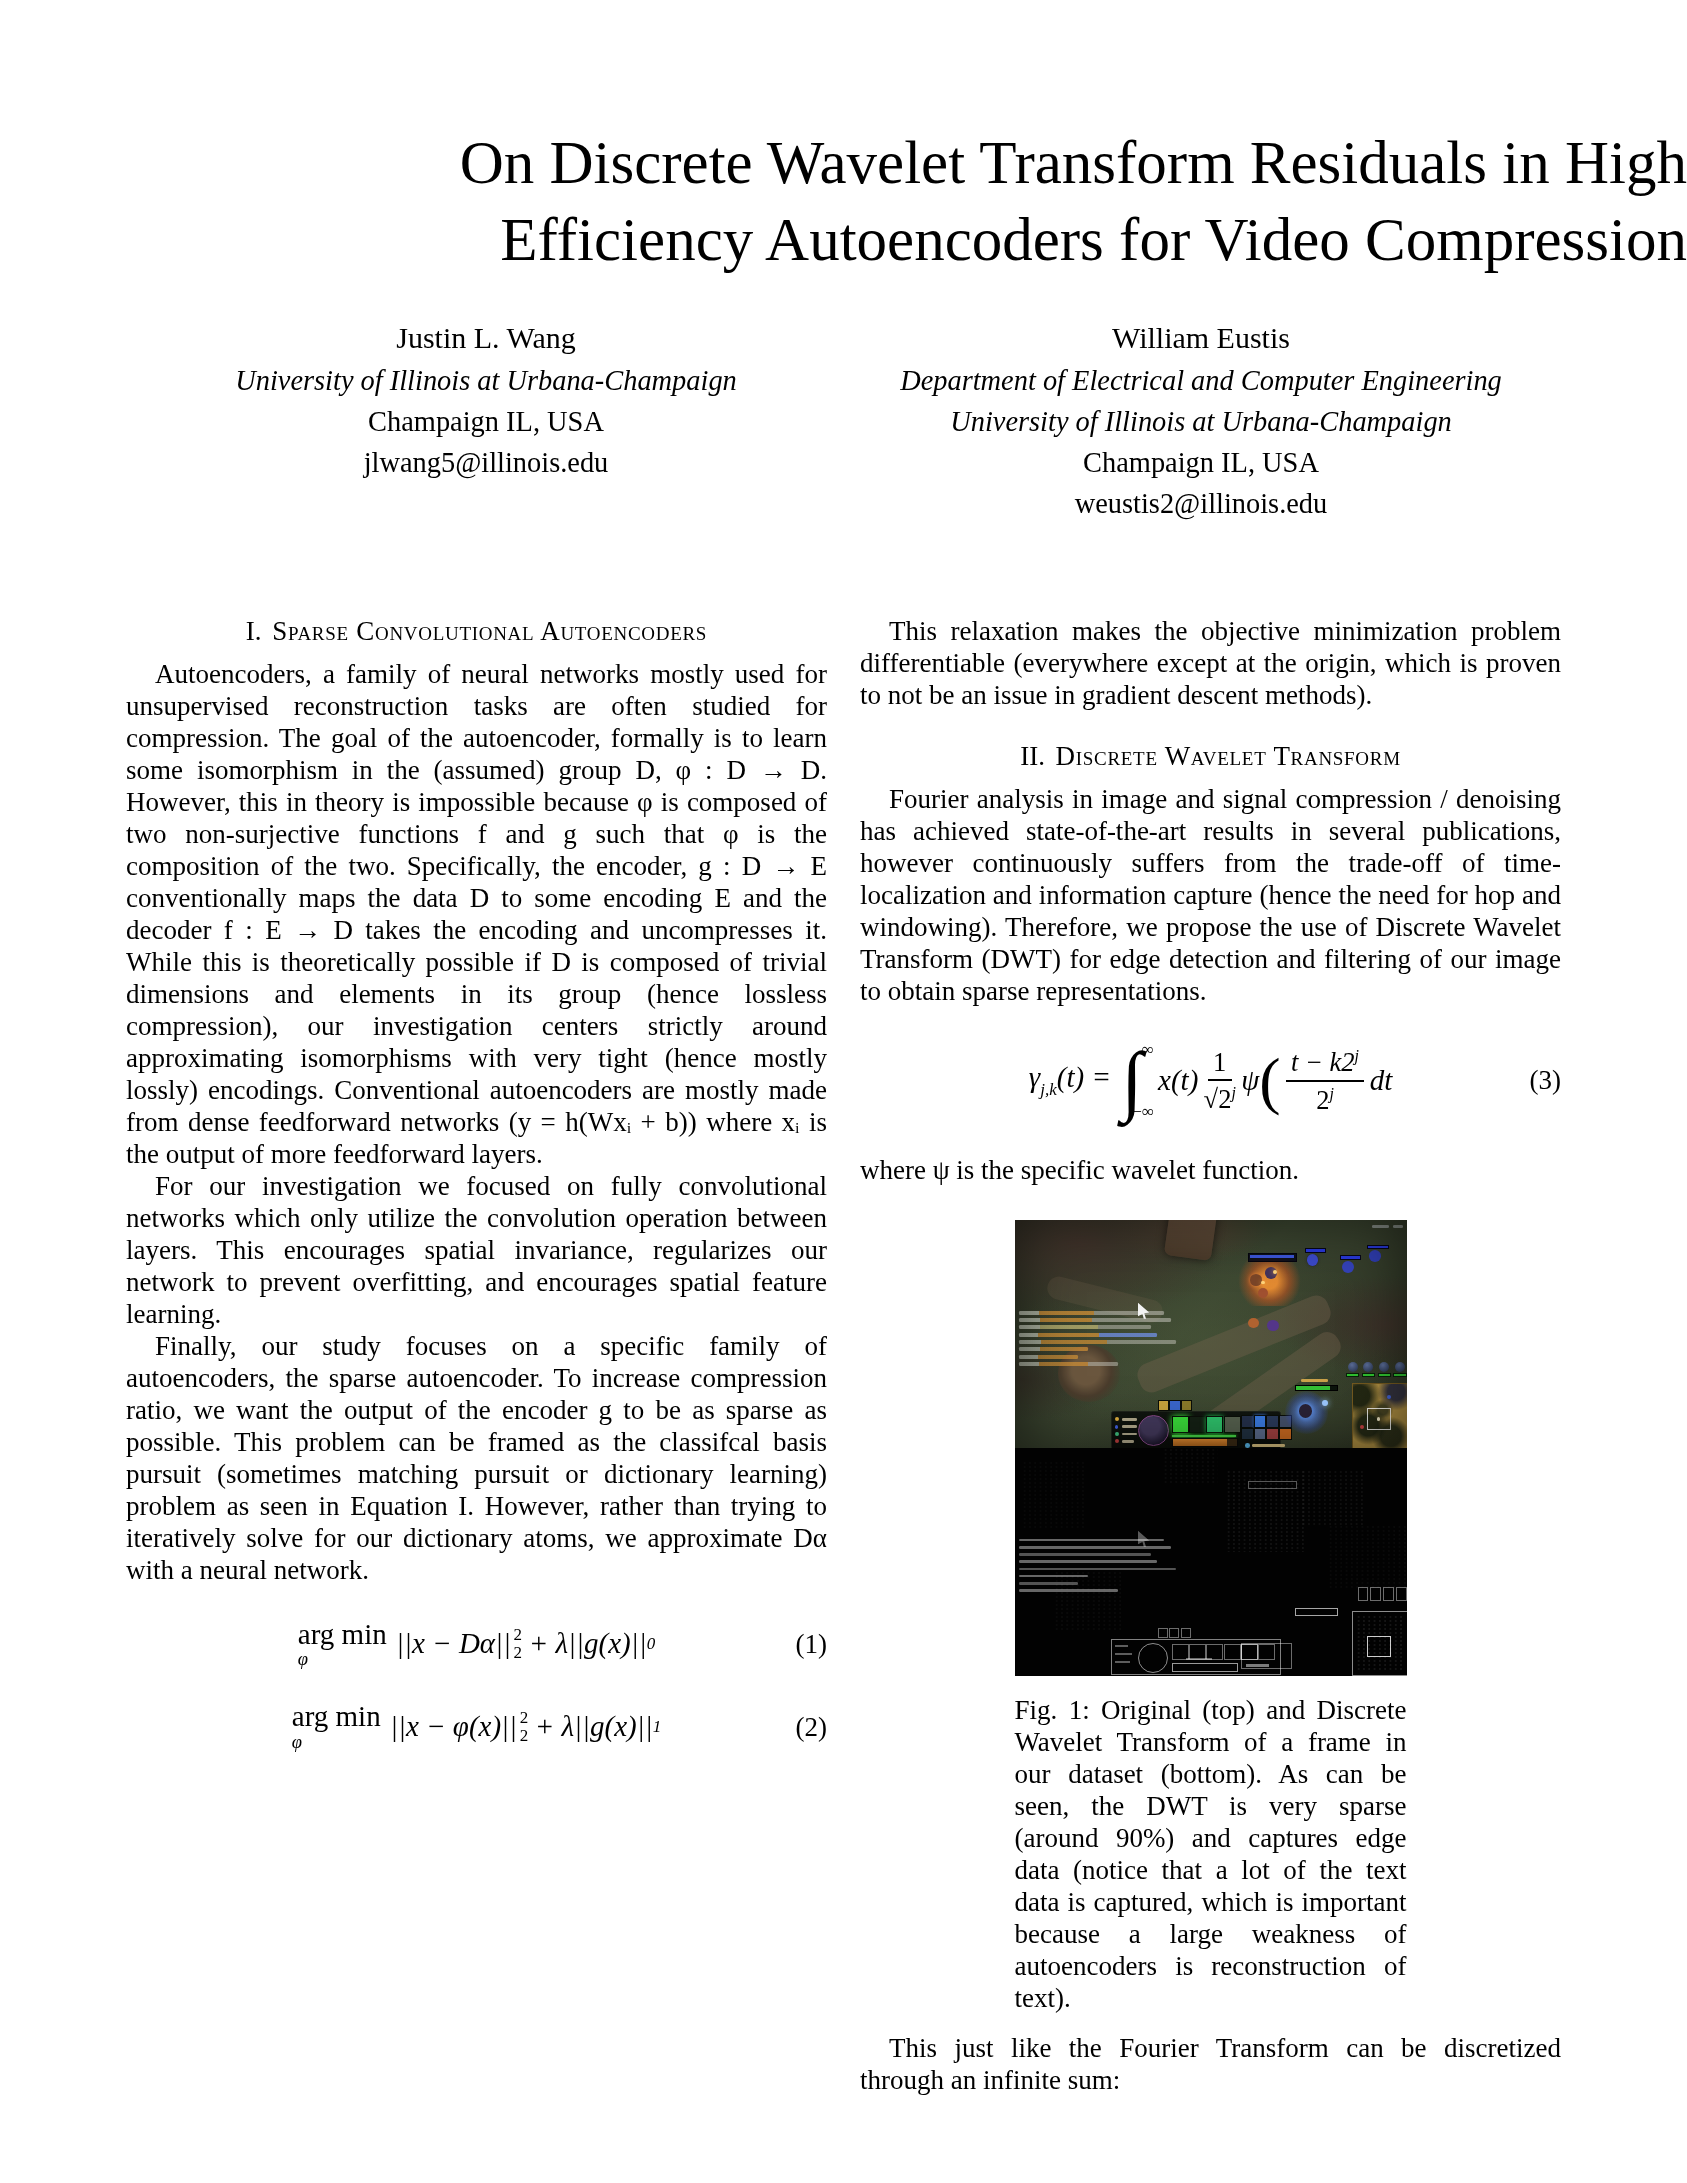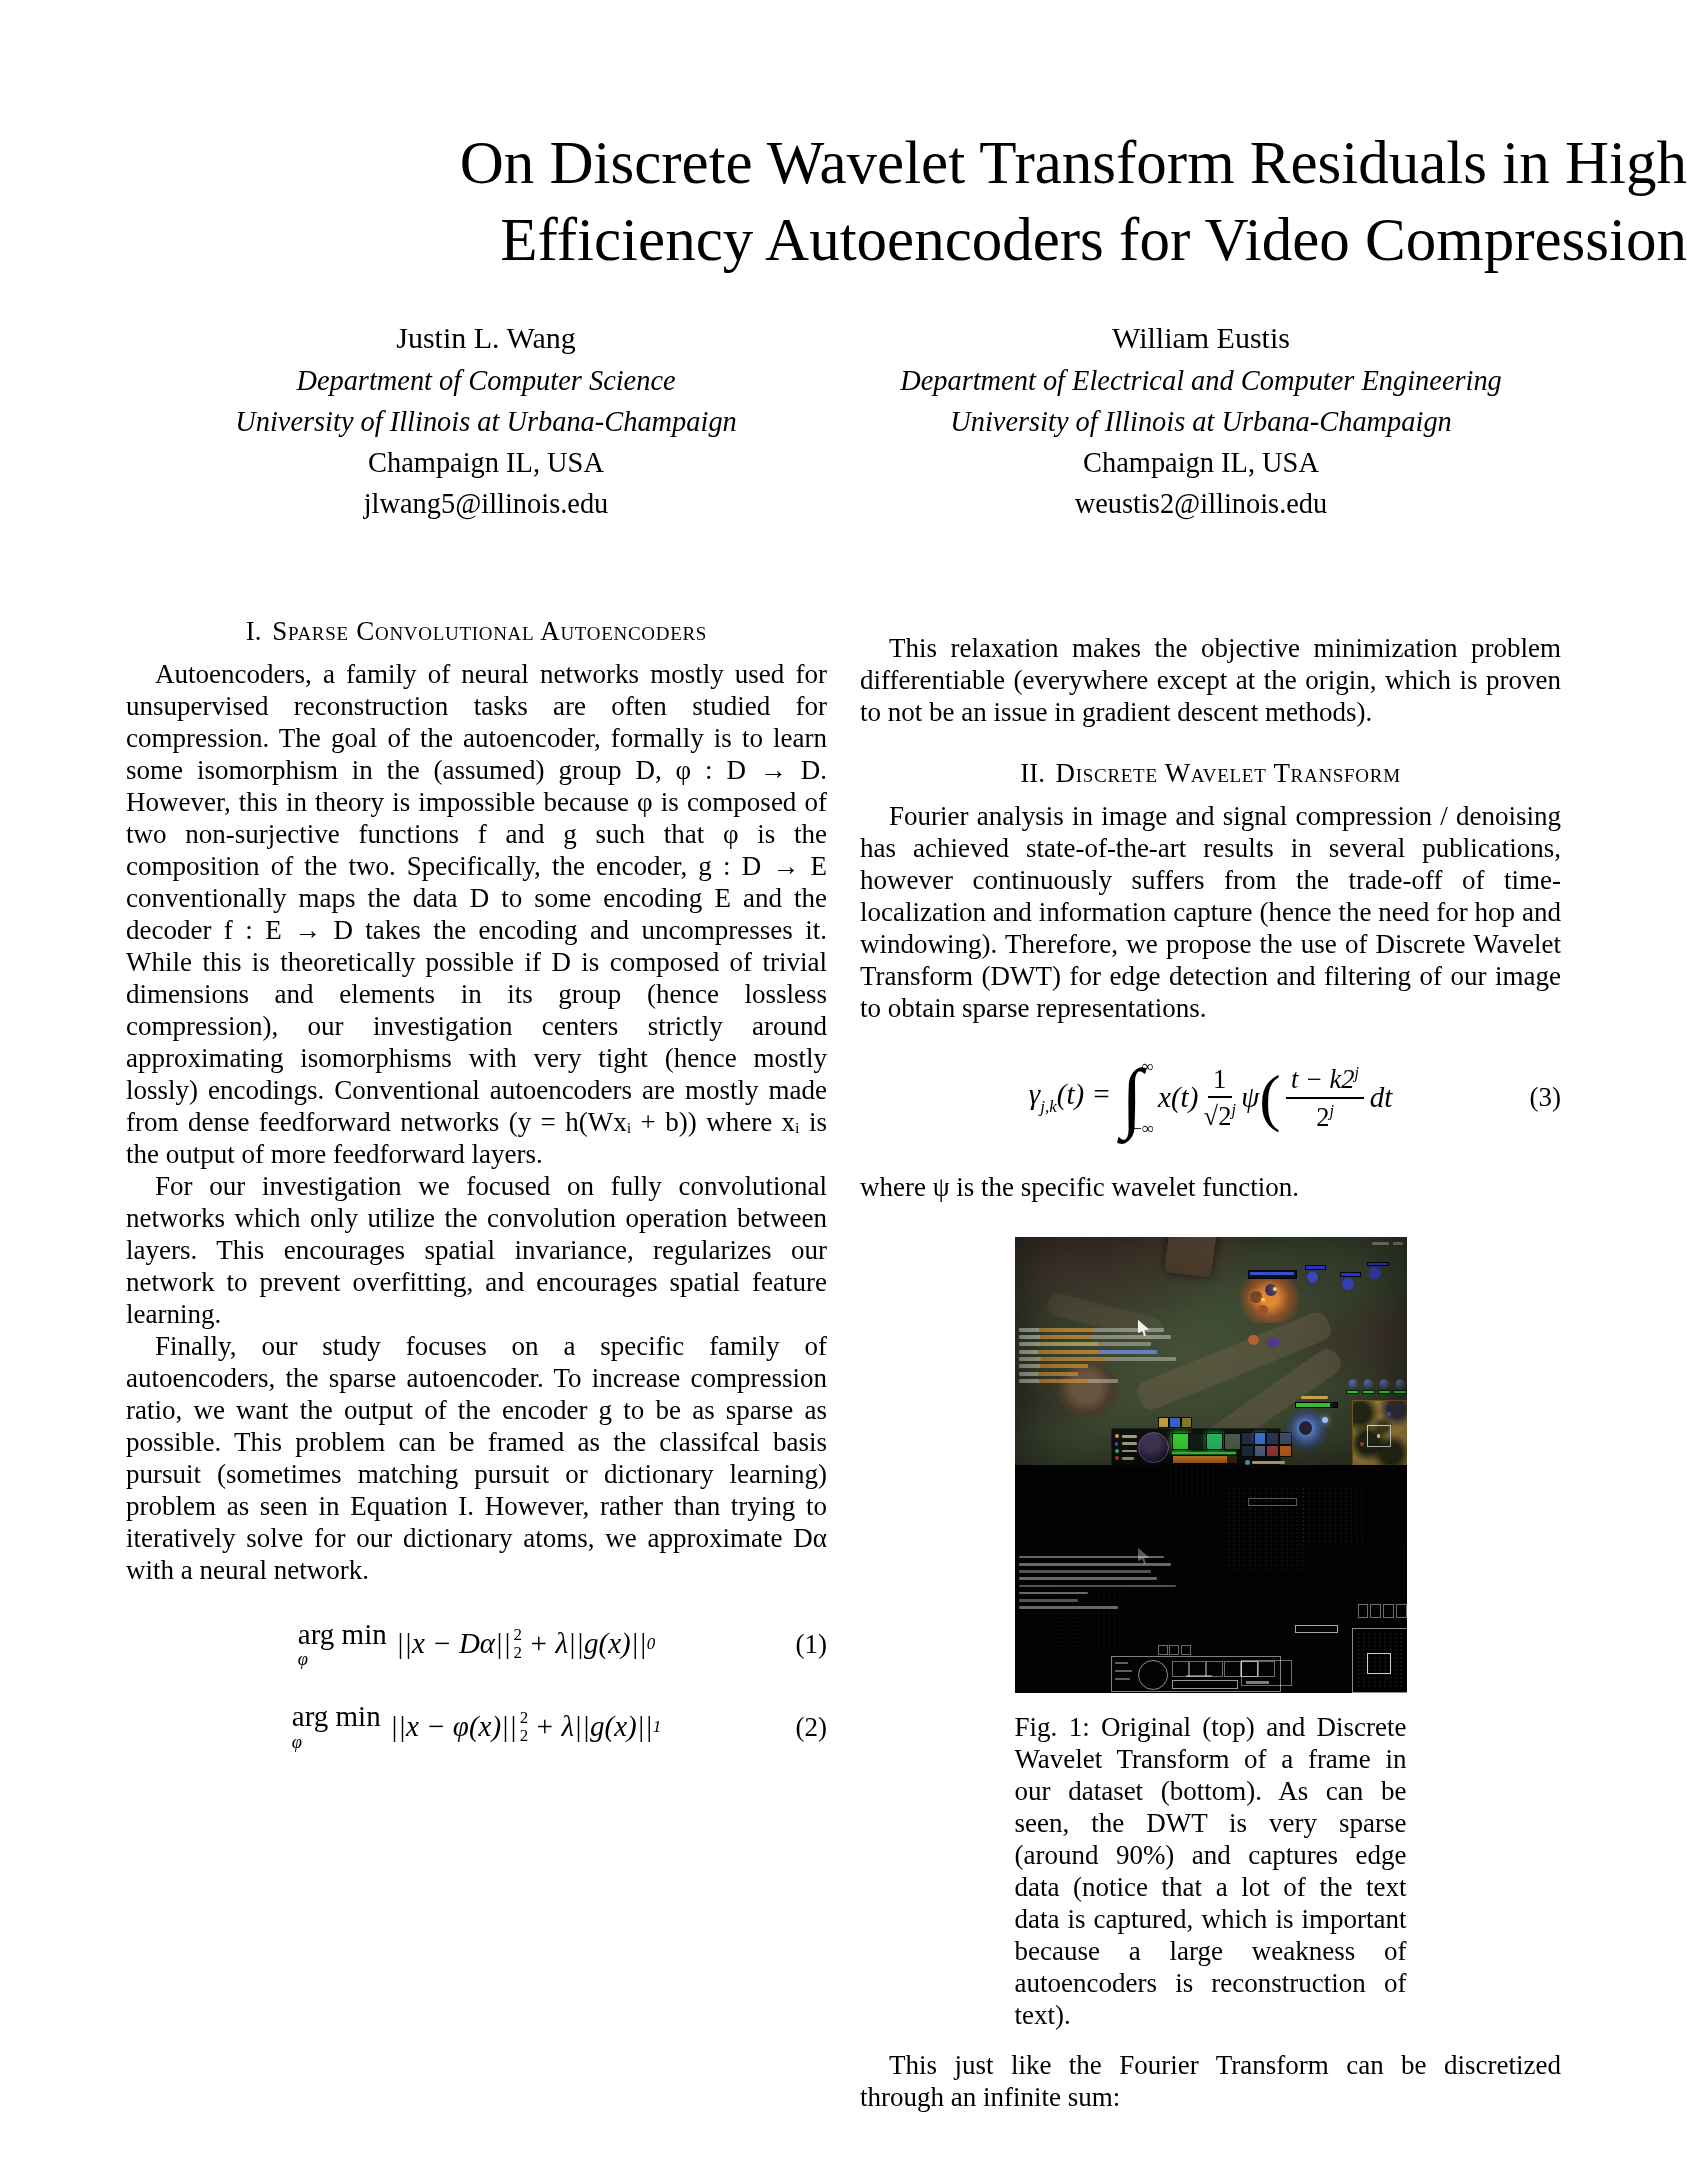--- a/index.html
+++ b/index.html
@@ -124,21 +124,20 @@
 <div id="page">
 
   <div id="title-block">
     <div>On Discrete Wavelet Transform Residuals in High</div>
     <div>Efficiency Autoencoders for Video Compression</div>
   </div>
 
   <div class="authors-row">
     <div class="author-block" id="author-0">
       <div class="author-name">Justin L. Wang</div>
-      <div class="author-affil">Department of Computer Science</div>
       <div class="author-affil">University of Illinois at Urbana-Champaign</div>
       <div class="author-plain">Champaign IL, USA</div>
       <div class="author-plain">jlwang5@illinois.edu</div>
     </div>
     <div class="author-block" id="author-1">
       <div class="author-name">William Eustis</div>
       <div class="author-affil">Department of Electrical and Computer Engineering</div>
       <div class="author-affil">University of Illinois at Urbana-Champaign</div>
       <div class="author-plain">Champaign IL, USA</div>
       <div class="author-plain">weustis2@illinois.edu</div>
@@ -179,21 +178,21 @@
           <span>2</span>
           <span>2</span>
         </span>
       <span class="mi term2">+ λ||g(x)||</span>
       <sub class="lone">1</sub>
       <span class="eq-number">(2)</span>
     </div>
   </div>
 
   <div class="col" id="col-right">
-    <p style="margin-top:17px">This relaxation makes the objective minimization problem differentiable (everywhere except at the origin, which is proven to not be an issue in gradient descent methods).</p>
+    <p style="">This relaxation makes the objective minimization problem differentiable (everywhere except at the origin, which is proven to not be an issue in gradient descent methods).</p>
 
     <div class="sec-head" id="sec2-head">
       <span class="num">II.</span><span class="sc">Discrete Wavelet Transform</span>
     </div>
     <p>Fourier analysis in image and signal compression / denoising has achieved state-of-the-art results in several publications, however continuously suffers from the trade-off of time-localization and information capture (hence the need for hop and windowing). Therefore, we propose the use of Discrete Wavelet Transform (DWT) for edge detection and filtering of our image to obtain sparse representations.</p>
 
     <div class="equation">
       <span class="eq-lhs"><span class="mi">γ</span><sub>j,k</sub><span class="mi">(t) =</span></span>
       <span class="int-wrap">
         <span class="int-sign">∫</span>

